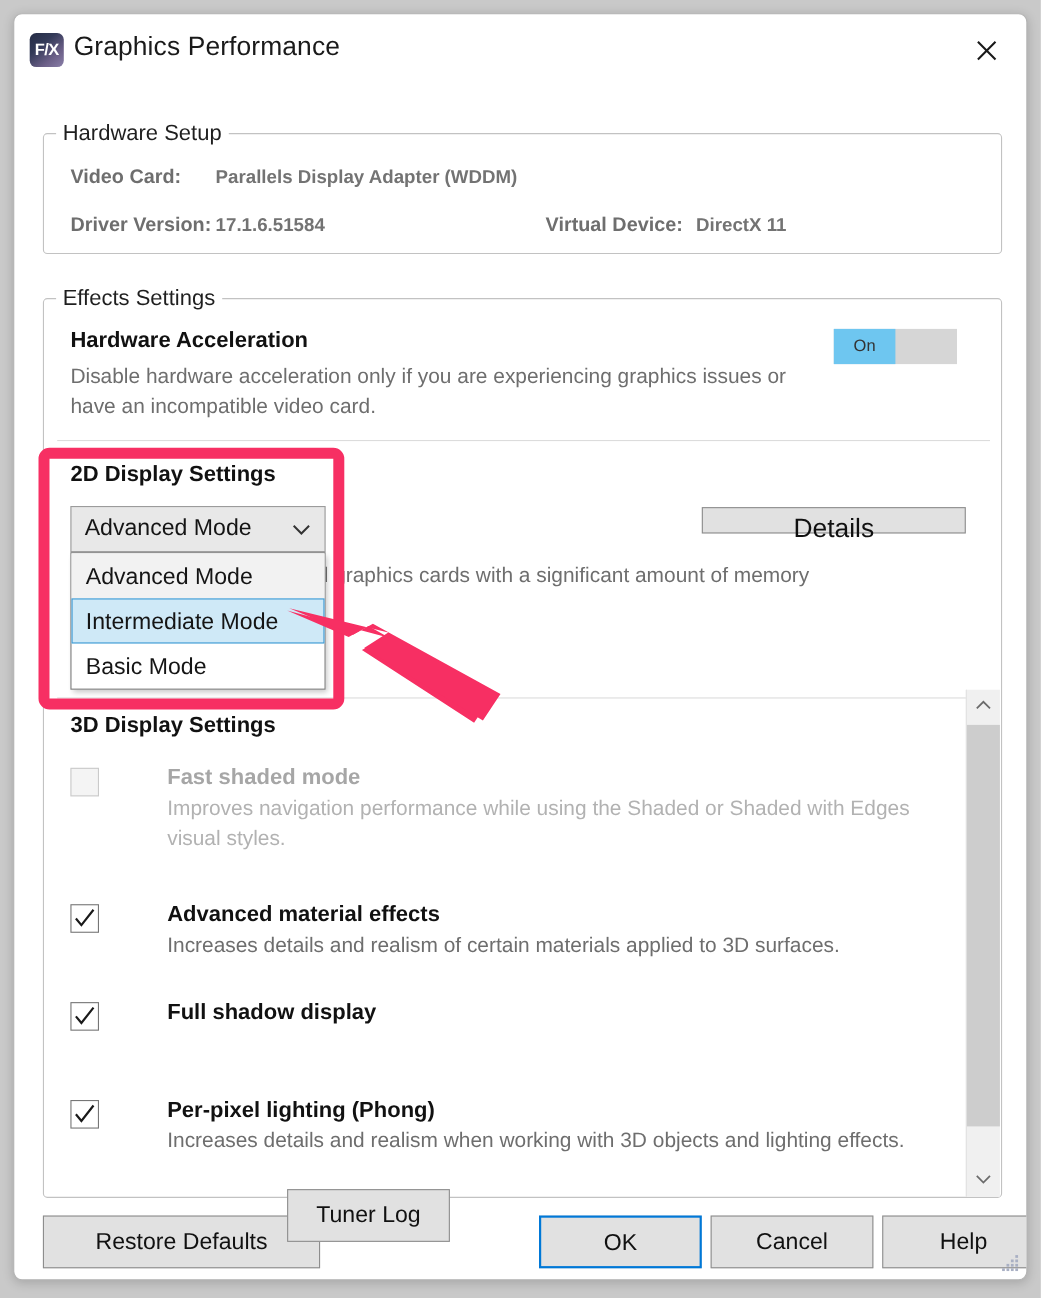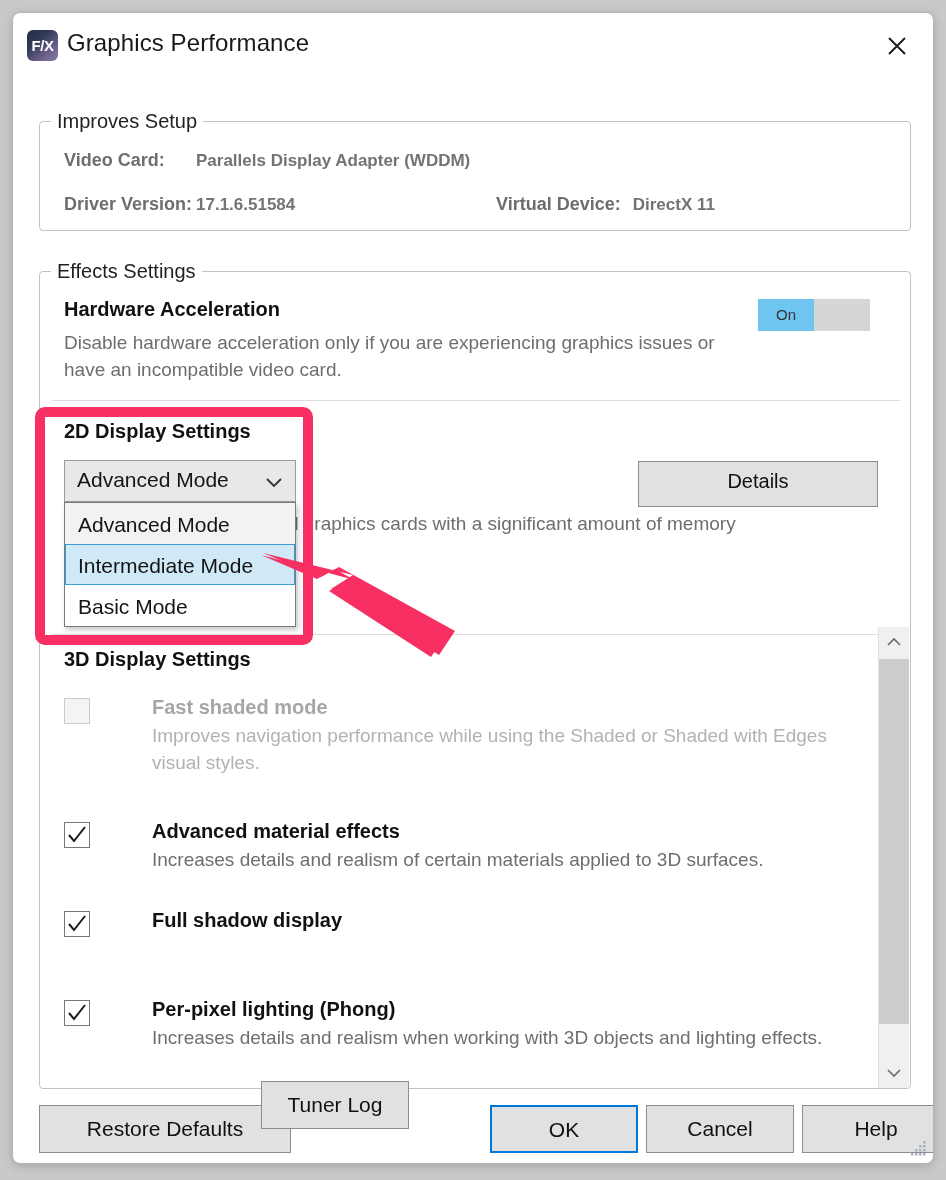--- a/index.html
+++ b/index.html
@@ -169,25 +169,25 @@
 
   
   #twod-title  { position: absolute; left: 24px; top: 148px; }
   #twod-desc   { position: absolute; left: 24px; top: 238px; width: 700px; }
 
   #details-button {
     position: absolute;
     left: 598px;
     top: 189px;
     width: 240px;
-    height: 46px;
+    height: 24px;
     background: #e1e1e1;
     border: 1px solid #8d8d8d;
     box-sizing: border-box;
-    font-size: 20px;
+    font-size: 24px;
     color: #111111;
     line-height: 38px;
     text-align: center;
     cursor: pointer;
   }
 
   
   #combobox-wrap {
     position: absolute;
     left: 24px;
@@ -368,21 +368,21 @@
     <div id="close-button">
       <span>
         <svg width="22" height="22" viewBox="0 0 22 22">
           <path d="M3,3 L19,19 M19,3 L3,19" stroke="#1a1a1a" stroke-width="1.9" fill="none"></path>
         </svg>
       </span>
     </div>
   </div>
 
   <div class="groupbox" id="group-hardware">
-    <div class="group-legend">Improves Setup</div>
+    <div class="group-legend">Hardware Setup</div>
 
     <div class="hw-row" id="hw-row1">
       <span class="hw-label" id="hw-videocard-label">Video Card:</span><span class="hw-value">Parallels Display Adapter (WDDM)</span>
     </div>
 
     <div class="hw-row" id="hw-row2">
       <span class="hw-label" id="hw-driver-label">Driver Version:</span><span class="hw-value" id="hw-driver-value">17.1.6.51584</span><span class="hw-label" id="hw-vdev-label">Virtual Device:</span><span class="hw-value" id="hw-vdev-value">DirectX 11</span>
     </div>
   </div>
 

